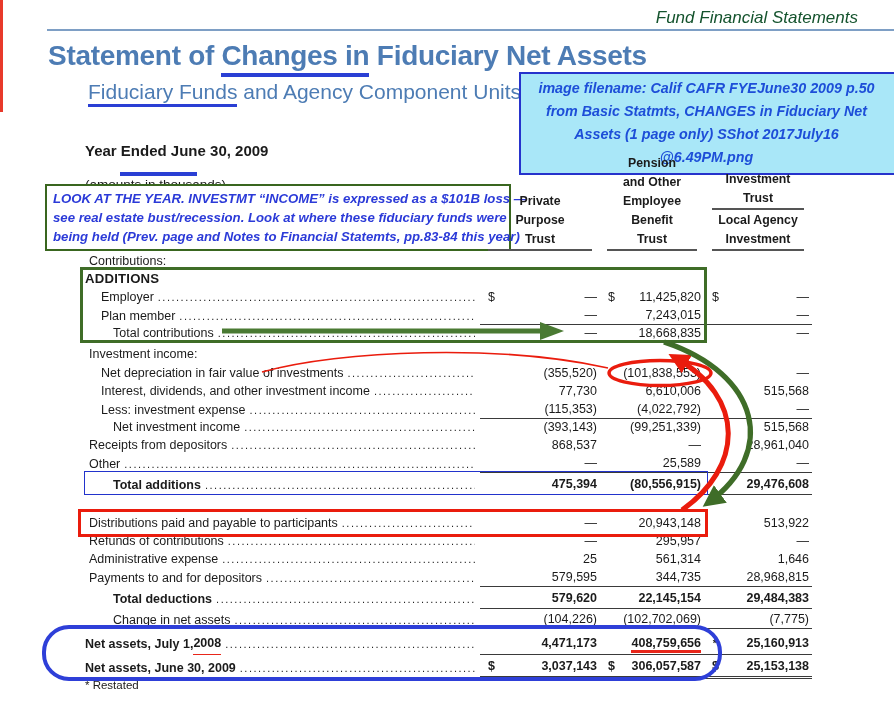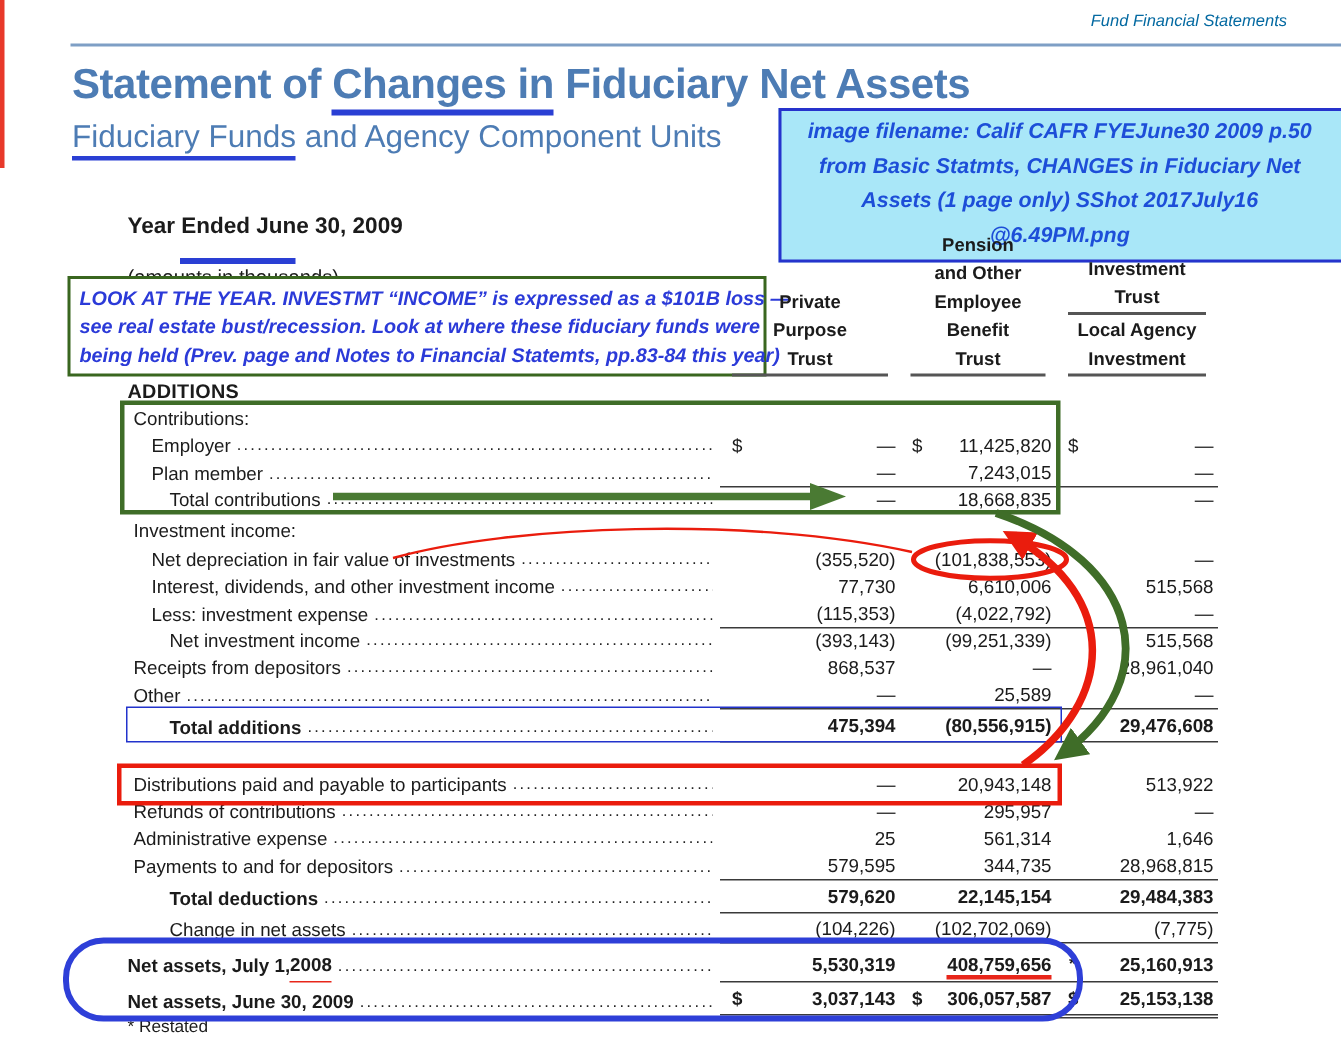--- a/index.html
+++ b/index.html
@@ -1,26 +1,26 @@
 <!DOCTYPE html>
 <html><head>
 <meta charset="utf-8">
 <style>
   html,body{margin:0;padding:0;background:#fff;}
   .page{position:relative;width:894px;height:704px;background:#fff;overflow:hidden;
         font-family:"Liberation Sans", sans-serif;color:#1b1b1b;}
   .abs{position:absolute;}
   
   .red-edge{left:0;top:0;width:3px;height:112px;background:#e8392a;}
-  .hdr-right{right:36px;top:8px;font-size:11px;font-style:italic;color:#0369a1;}
+  .hdr-right{right:36px;top:8px;font-size:17px;font-style:italic;color:#14532d;}
   .top-rule{left:47px;right:0;top:29px;border-top:2.5px solid #7e9fc5;height:0;}
   .title{left:48px;top:40px;font-size:28px;font-weight:bold;color:#4d7cb4;letter-spacing:-0.3px;white-space:nowrap;}
   .tul{border-bottom:4px solid #2a3fd4;padding-bottom:2px;}
   .subtitle{left:48px;top:80px;font-size:21px;color:#4d7cb4;white-space:nowrap;}
-  .sul{border-bottom:3.5px solid #2a3fd4;padding-bottom:1px;}
+  .sul{border-bottom:3.5px solid #2a3fd4;padding-bottom:1px;margin-left:40px;}
   .cyan-note{left:519px;top:72px;width:355px;background:#a9e7f8;border:2.5px solid #2633cc;
              padding:3px 24px 4px 8px;text-align:center;font-size:14.3px;font-weight:bold;font-style:italic;
              color:#1d4ed8;line-height:1.6;}
   .year-block{left:85px;top:142px;}
   .year1{font-size:15px;font-weight:bold;}
   .year2{font-size:13.5px;margin-top:18px;}
   .year-ul{left:120px;top:172px;width:77px;height:4px;background:#2a3fd4;}
   .green-note{left:45px;top:184px;width:450px;background:#fff;border:2px solid #39661f;
               padding:3px 6px;text-align:right;font-size:13.2px;font-weight:bold;font-style:italic;
               color:#2b3ad8;line-height:19px;white-space:nowrap;}
@@ -109,31 +109,31 @@
         <div class="hline">Investment</div>
         <div class="hline">Trust</div>
         <div class="hul"></div>
         <div class="hline">Local Agency</div>
         <div class="hline">Investment</div>
         <div class="hul"></div>
       </div>
     </div>
 
   <div class="abs tbl" id="tbl">
+      <div class="trow">
+        <div class="lcell ind1">
+          <span class="ltxt">Contributions:</span>
+        </div>
+        <div class="vcell"></div>
+        <div class="vcell"></div>
+        <div class="vcell"></div>
+      </div>
       <div class="trow section">
         <div class="lcell">
           <span class="ltxt">ADDITIONS</span>
-        </div>
-        <div class="vcell"></div>
-        <div class="vcell"></div>
-        <div class="vcell"></div>
-      </div>
-      <div class="trow">
-        <div class="lcell ind1">
-          <span class="ltxt">Contributions:</span>
         </div>
         <div class="vcell"></div>
         <div class="vcell"></div>
         <div class="vcell"></div>
       </div>
       <div class="trow">
         <div class="lcell ind2">
           <span class="ltxt">Employer</span>
           <span class="dots"></span>
         </div>
@@ -288,21 +288,21 @@
         <div class="vcell ul"><span class="num">(104,226)</span></div>
         <div class="vcell ul"><span class="num">(102,702,069)</span></div>
         <div class="vcell ul"><span class="num">(7,775)</span></div>
       </div>
       <div class="trow sp4 h22 b">
         <div class="lcell">
           <span class="ltxt">Net assets, July 1, </span>
           <span class="ltxt redword">2008</span>
           <span class="dots"></span>
         </div>
-        <div class="vcell ul"><span class="num">5,530,319</span></div>
+        <div class="vcell ul"><span class="num">4,471,173</span></div>
         <div class="vcell ul"><span class="num red-under">408,759,656</span><span class="star">*</span></div>
         <div class="vcell ul"><span class="num">25,160,913</span></div>
       </div>
       <div class="trow sp2 h20 b">
         <div class="lcell">
           <span class="ltxt">Net assets, June 30, 2009</span>
           <span class="dots"></span>
         </div>
         <div class="vcell dul"><span class="dol">$</span><span class="num">3,037,143</span></div>
         <div class="vcell dul"><span class="dol">$</span><span class="num">306,057,587</span></div>

